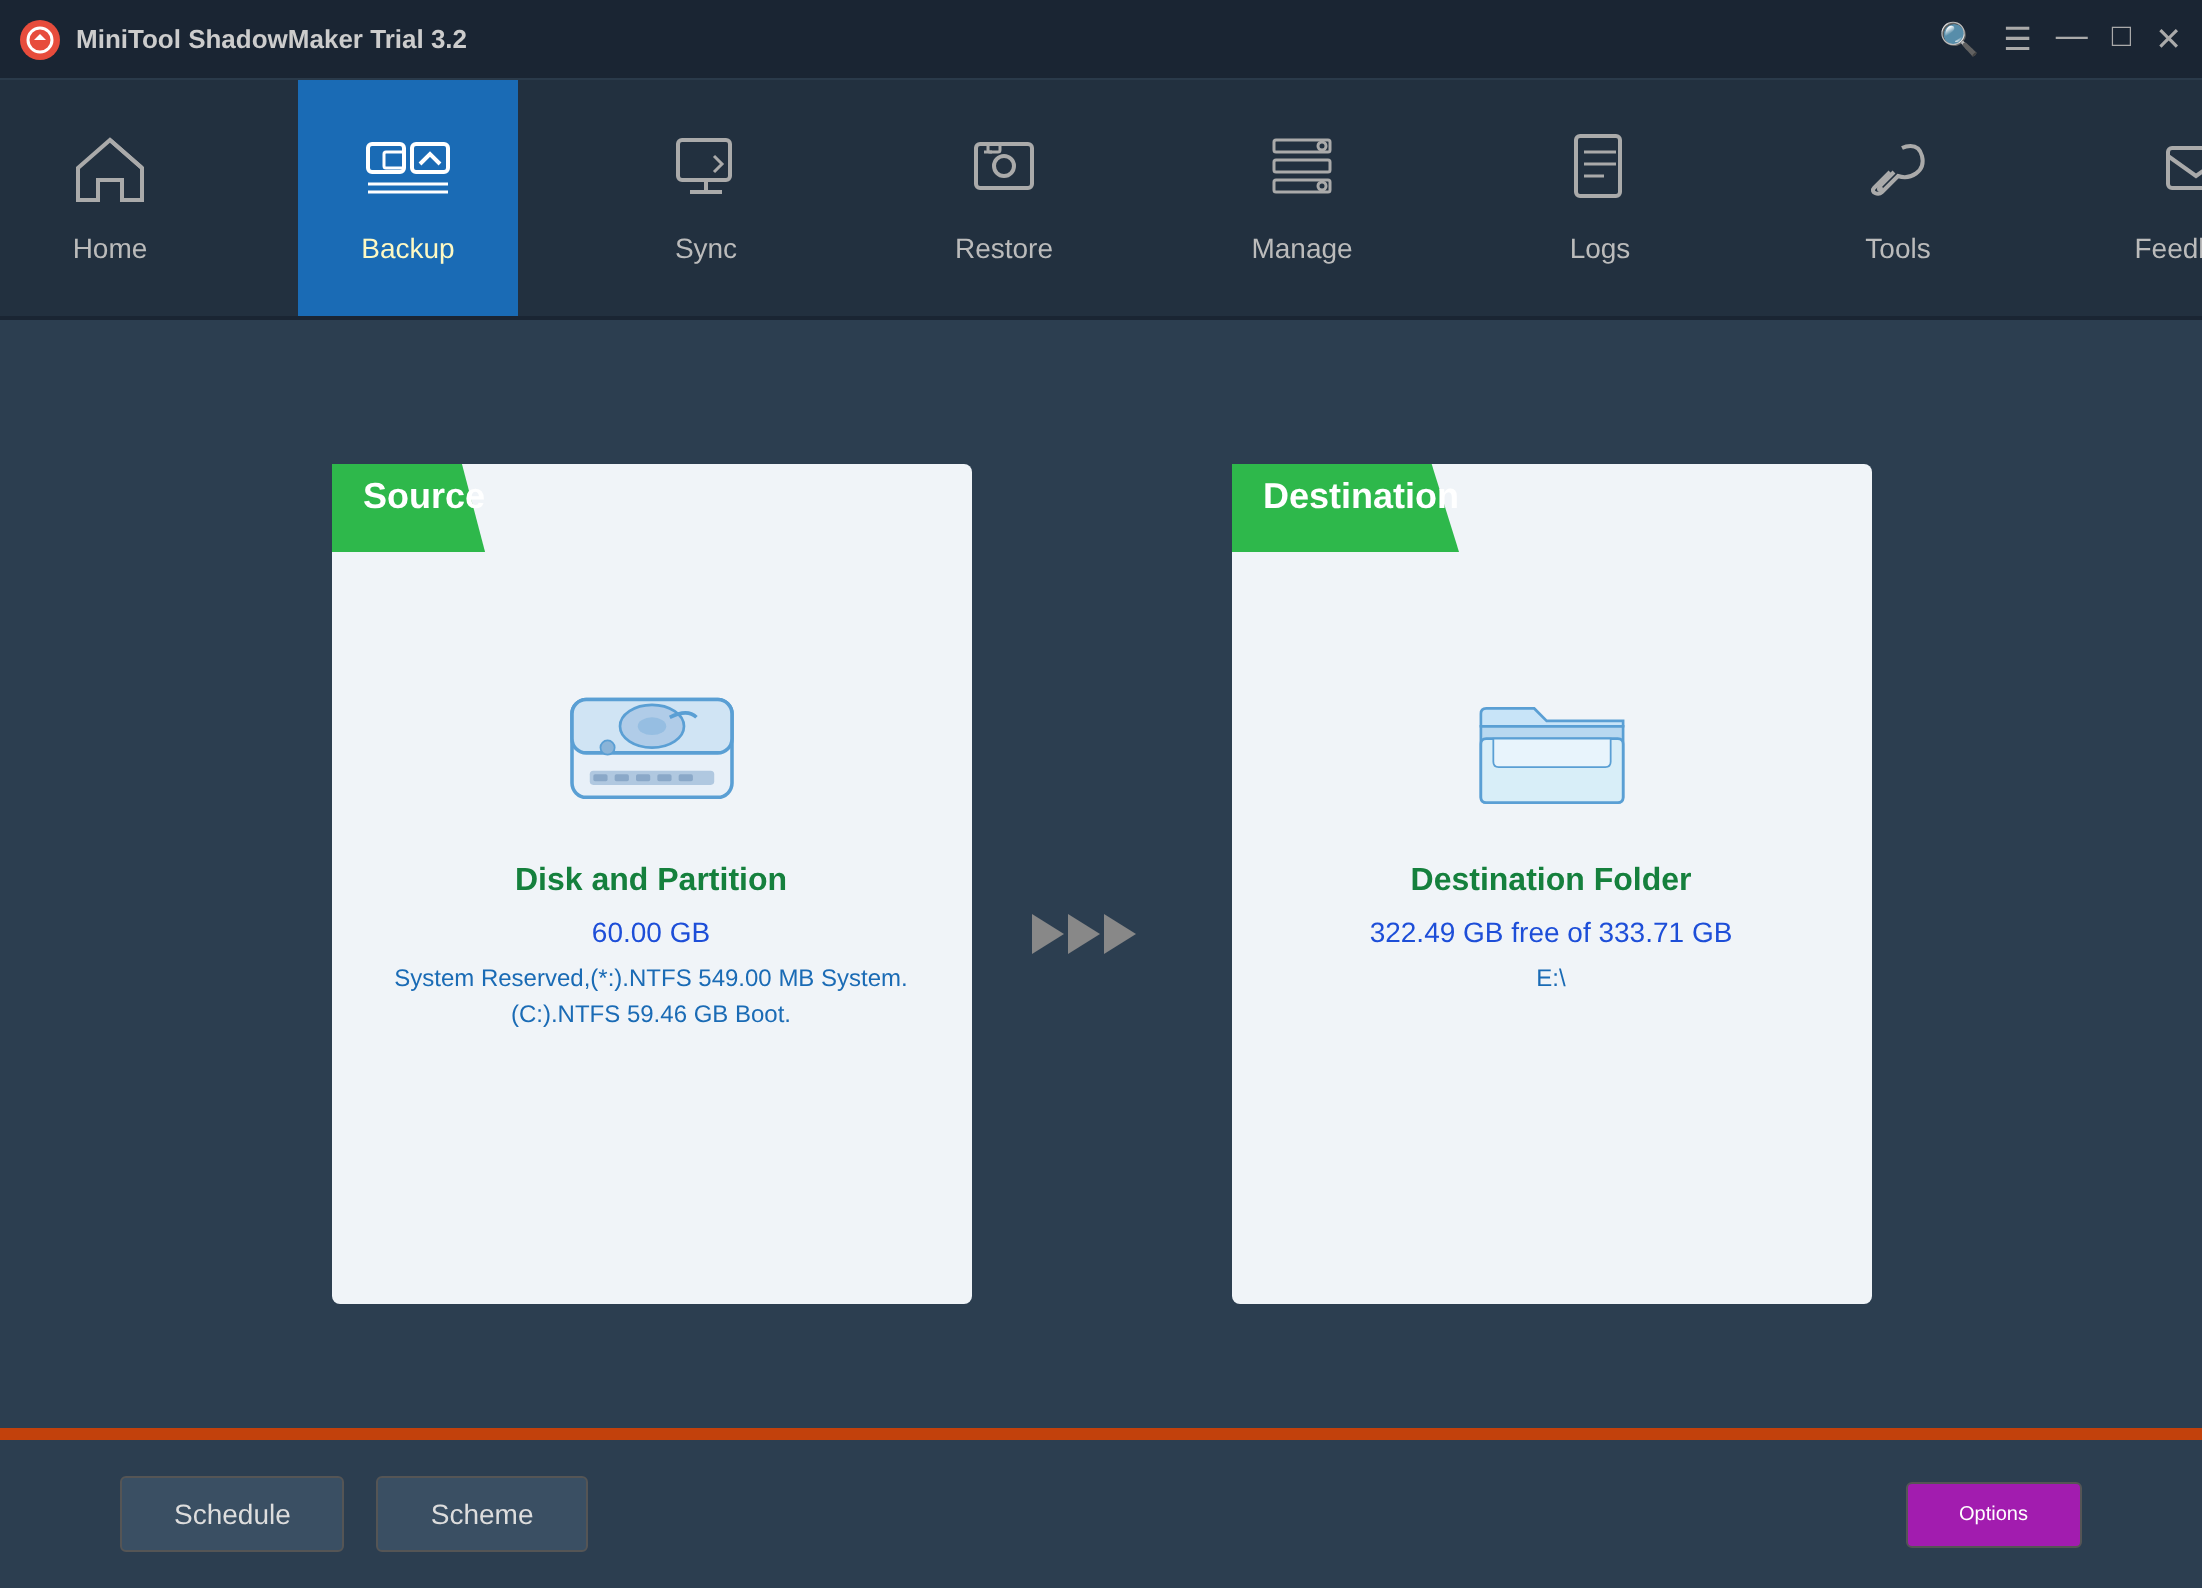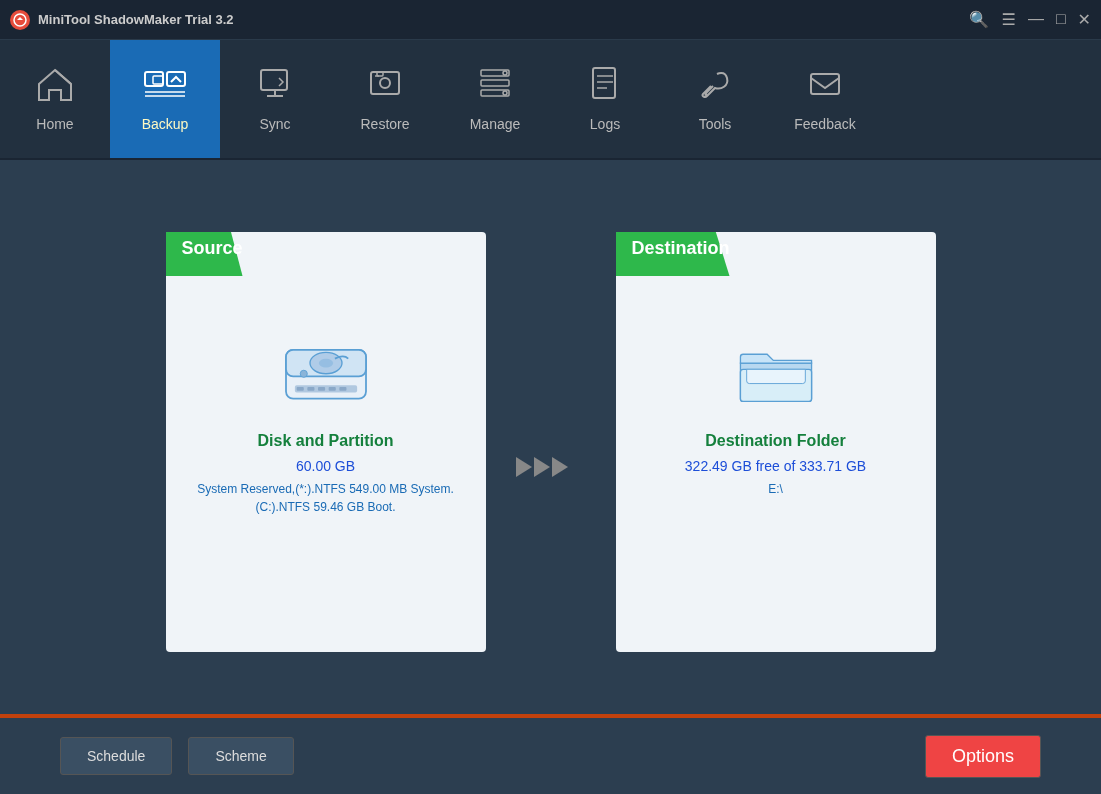--- a/index.html
+++ b/index.html
@@ -50,20 +50,21 @@
       cursor: pointer;
     }
 
     
     .nav-bar {
       background: #22303f;
       height: 120px;
       display: flex;
       align-items: stretch;
       border-bottom: 2px solid #1a2533;
+      gap: 39px;
     }
     .nav-item {
       display: flex;
       flex-direction: column;
       align-items: center;
       justify-content: center;
       padding: 10px 20px;
       cursor: pointer;
       color: #bbb;
       min-width: 110px;
@@ -189,42 +190,42 @@
       clip-path: polygon(0 0, 88% 0, 100% 100%, 0 100%);
     }
 
     
     .bottom-toolbar {
       background: #2c3e50;
       height: 80px;
       display: flex;
       align-items: center;
       padding: 0 60px;
-      border-top: 4px solid #c2410c;
+      border-top: 6px solid #c2410c;
       gap: 16px;
     }
 
     .btn {
       border: 1px solid #555;
       background: #3a4f63;
       color: #ddd;
       padding: 10px 26px;
       border-radius: 3px;
       cursor: pointer;
       font-size: 14px;
     }
 
     .btn-primary {
-      background: #ef4444;
+      background: #a21caf;
       color: white;
       border: 1px solid #555;
       padding: 10px 26px;
       border-radius: 3px;
       cursor: pointer;
-      font-size: 18px;
+      font-size: 10px;
     }
 
     .spacer { flex: 1; }
 
     .backup-btn-group {
       display: flex;
       position: relative;
     }
 
     .backup-now-btn {

